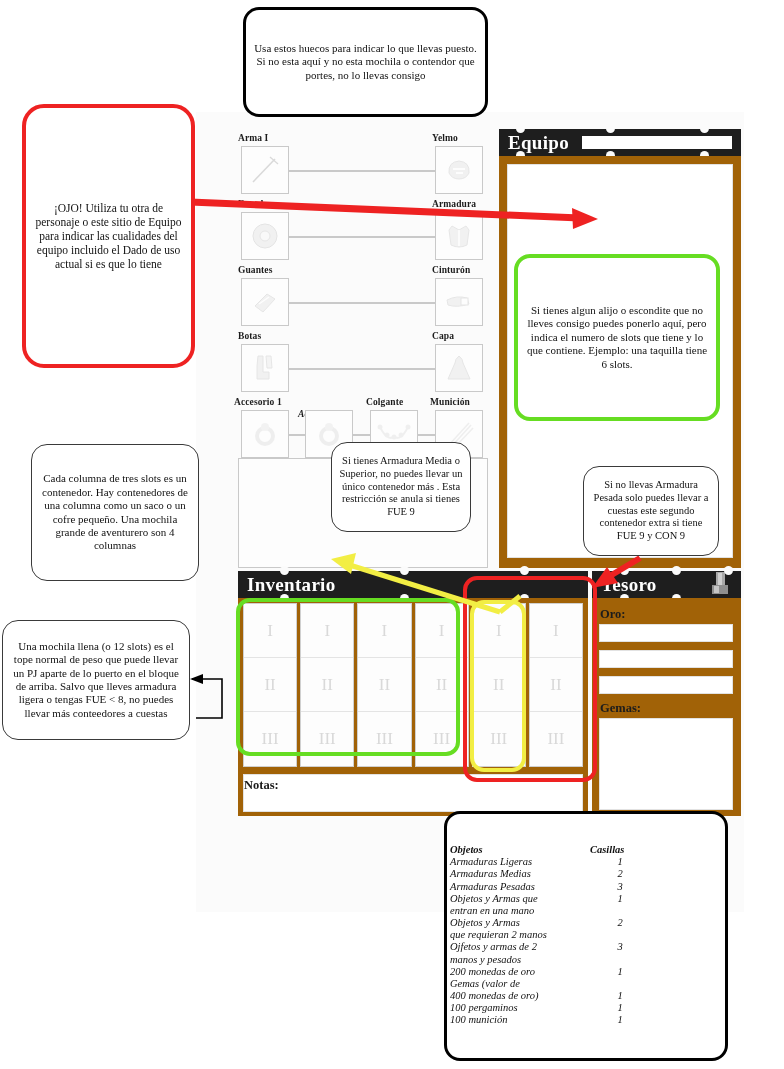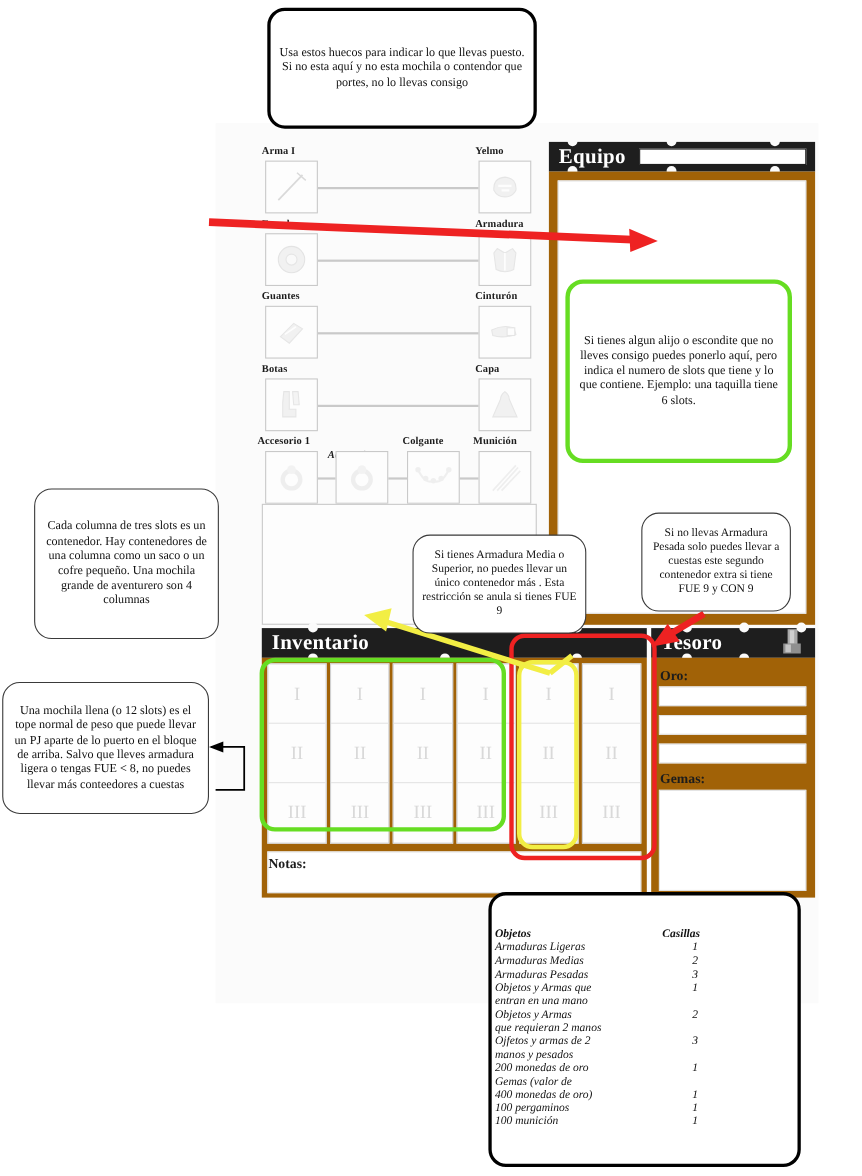--- a/index.html
+++ b/index.html
@@ -87,21 +87,21 @@
   .ring-red{border:4px solid #ee2222;}
   .ring-yellow{border:4px solid #f2ee44;}
 
   
   .tbl{
     position:absolute;font-family:"Liberation Serif",serif;font-size:10.5px;
     color:#111;line-height:1.16;
   }
   .tbl .row{display:flex;font-style:italic;}
   .tbl .c1{width:140px;}
-  .tbl .c2{width:60px;margin-left:12px;}
+  .tbl .c2{width:60px;}
   .tbl .hd{font-weight:bold;}
 
   svg.overlay{position:absolute;left:0;top:0;width:784px;height:1069px;pointer-events:none;}
 </style>
 </head>
 <body>
 
 <div id="root">
 
   <div class="sheet"></div>
@@ -312,30 +312,33 @@
     <polygon points="592,588 607,567 618,583" fill="#ee2222"></polygon>
 
     <path d="M192 679 L222 679 L222 718 L196 718" fill="none" stroke="#000" stroke-width="1.6"></path>
     <polygon points="190,679 203,674 203,684" fill="#000"></polygon>
   </svg>
 
   <div class="callout cal-black" style="left:243px;top:7px;width:245px;height:110px;font-size:11px;">
     <span>Usa estos huecos para indicar lo que llevas puesto. Si no esta aquí y no esta mochila o contendor que portes, no lo llevas consigo</span>
   </div>
 
+  <div class="callout cal-red" style="left:22px;top:104px;width:173px;height:264px;font-size:11.5px;">
+    <span>¡OJO! Utiliza tu otra de personaje o este sitio de Equipo para indicar las cualidades del equipo incluido el Dado de uso actual si es que lo tiene</span>
+  </div>
 
   <div class="callout cal-green" style="left:514px;top:254px;width:206px;height:167px;font-size:11px;">
     <span>Si tienes algun alijo o escondite que no lleves consigo puedes ponerlo aquí, pero indica el numero de slots que tiene y lo que contiene. Ejemplo: una taquilla tiene  6 slots.</span>
   </div>
 
   <div class="callout cal-thin" style="left:31px;top:444px;width:168px;height:137px;font-size:11px;">
     <span>Cada columna de tres slots es un contenedor. Hay contenedores de una columna como un saco o un cofre pequeño. Una mochila grande de aventurero son 4 columnas</span>
   </div>
 
-  <div class="callout cal-thin" style="left:331px;top:486px;width:158px;height:90px;font-size:10.5px;margin-left:44px;">
+  <div class="callout cal-thin" style="left:331px;top:442px;width:140px;height:90px;font-size:10.5px;">
     <span>Si  tienes Armadura Media o Superior, no puedes llevar un único contenedor más . Esta restricción se anula si tienes FUE 9</span>
   </div>
 
   <div class="callout cal-thin" style="left:583px;top:466px;width:136px;height:90px;font-size:10.5px;">
     <span>Si no llevas Armadura Pesada solo puedes llevar a cuestas este segundo contenedor extra si tiene FUE 9 y CON 9</span>
   </div>
 
   <div class="callout cal-thin" style="left:2px;top:620px;width:188px;height:120px;font-size:11px;">
     <span>Una mochila llena (o 12 slots) es el tope normal de peso que puede llevar un PJ aparte de lo puerto en el bloque de arriba. Salvo que lleves armadura ligera o tengas FUE &lt; 8, no puedes llevar más conteedores a cuestas</span>
   </div>

